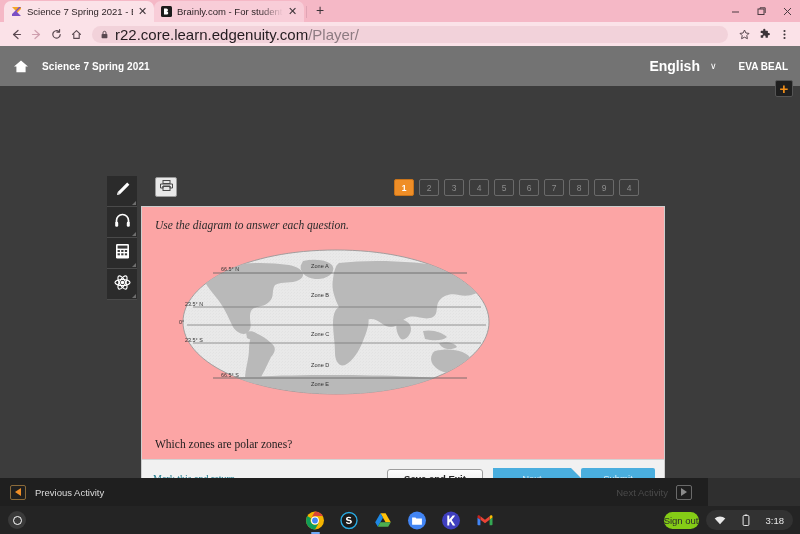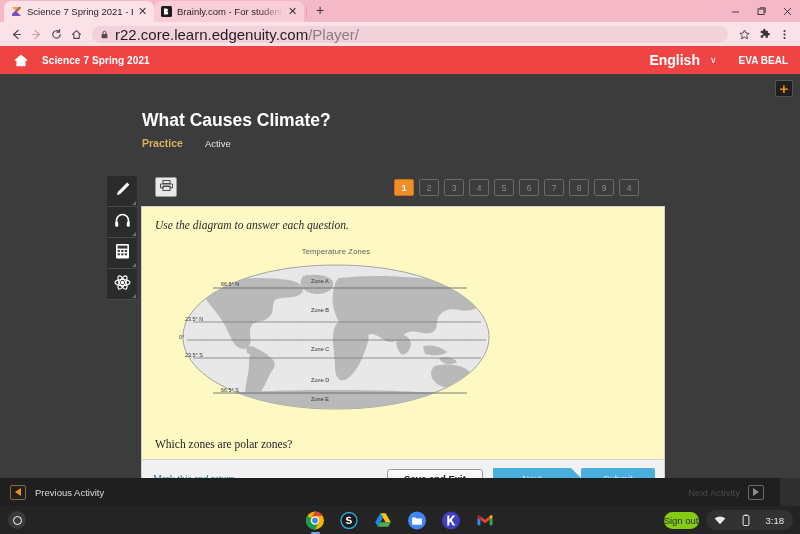--- a/index.html
+++ b/index.html
@@ -29,21 +29,21 @@
   .toolbar { height: 24px; background: #fbe2e8; display: flex; align-items: center; padding: 0 6px; }
   .nav-btn { width: 20px; height: 20px; display: flex; align-items: center; justify-content: center; color: #5a4850; }
   .nav-btn.disabled { color: #c69aa8; }
   .omnibox { flex: 1 1 auto; height: 17px; background: #f2d2da; border-radius: 9px; display: flex; align-items: center; padding: 0 8px; margin: 0 6px; }
   .omnibox-url { font-size: 15px; color: #8d7b82; white-space: nowrap; }
   .omnibox-url b { color: #241c20; font-weight: normal; }
   .tb-right { display: flex; align-items: center; }
 
   
   .page { position: absolute; left: 0; top: 46px; width: 800px; height: 432px; background: #3c3c3c; }
-  .topbar { height: 28px; background: #ef4444; display: flex; align-items: center; }
+  .topbar { height: 40px; background: #737373; display: flex; align-items: center; }
   .home-icon { width: 42px; display: flex; align-items: center; justify-content: center; }
   .course-title { color: #fff; font-size: 10px; font-weight: bold; letter-spacing: .1px; }
   .topbar-right { margin-left: auto; display: flex; align-items: center; padding-right: 12px; }
   .lang { color: #fff; font-size: 14px; font-weight: bold; }
   .chev { color: #fff; font-size: 9px; margin: 0 22px 0 10px; }
   .user { color: #fff; font-size: 10px; font-weight: bold; }
 
   .plus-btn { position: absolute; right: 7px; top: 34px; width: 18px; height: 17px; background: #1f1f1f; border: 1px solid #555; border-radius: 2px; display: flex; align-items: center; justify-content: center; }
   .plus-glyph { color: #f39019; font-size: 15px; font-weight: bold; line-height: 14px; }
 
@@ -56,39 +56,39 @@
   .tools { position: absolute; left: 107px; top: 130px; width: 30px; }
   .tool { width: 30px; height: 31px; background: #2b2b2b; border-bottom: 1px solid #4a4a4a; display: flex; align-items: center; justify-content: center; position: relative; }
   .tool::after { content: ""; position: absolute; right: 1px; bottom: 1px; border-left: 4px solid transparent; border-bottom: 4px solid #6e6e6e; }
 
   .print-btn { position: absolute; left: 155px; top: 131px; width: 22px; height: 20px; background: #e8e8e8; border: 1px solid #9a9a9a; border-radius: 2px; display: flex; align-items: center; justify-content: center; }
 
   .qnums { position: absolute; left: 394px; top: 133px; display: flex; gap: 5px; }
   .qnum { width: 20px; height: 17px; border: 1px solid #6a6a6a; border-radius: 2px; color: #8d8d8d; font-size: 8.5px; display: flex; align-items: center; justify-content: center; background: transparent; }
   .qnum.active { background: #ef8e27; border-color: #c8731a; color: #fff; font-weight: bold; }
 
-  .card { position: absolute; left: 141px; top: 160px; width: 524px; height: 292px; background: #fef9c3; border: 1px solid #cdcdcd; }
+  .card { position: absolute; left: 141px; top: 160px; width: 524px; height: 292px; background: #fca5a5; border: 1px solid #cdcdcd; }
   .card-body { padding: 12px 14px 0 13px; height: 253px; position: relative; }
   .instr { font-family: "Liberation Serif", serif; font-style: italic; font-size: 11.5px; color: #2a2a2a; }
 
   .diagram { margin: 16px 0 0 16px; width: 330px; }
   .diagram-title { text-align: center; font-size: 7.5px; color: #5a5a5a; letter-spacing: .2px; }
   .map-wrap { position: relative; width: 330px; height: 150px; margin-top: 6px; }
   .qtext { position: absolute; left: 13px; bottom: 10px; font-family: "Liberation Serif", serif; font-size: 11.5px; color: #1d1d1d; }
 
   .card-foot { position: absolute; left: 0; bottom: 0; width: 522px; height: 38px; background: #f1f1f1; border-top: 1px solid #d3d3d3; display: flex; align-items: center; }
   .mark-link { margin-left: 11px; font-family: "Liberation Serif", serif; font-size: 10px; color: #1f7a8c; text-decoration: underline; }
   .foot-btns { margin-left: auto; display: flex; align-items: center; gap: 10px; padding-right: 9px; }
   .btn-save { width: 96px; height: 20px; background: linear-gradient(#fdfdfd,#e8e8e8); border: 1px solid #9d9d9d; border-radius: 3px; font-size: 9.5px; font-weight: bold; color: #262626; display: flex; align-items: center; justify-content: center; }
   .btn-next { position: relative; width: 78px; height: 21px; background: #4aaede; display: flex; align-items: center; justify-content: center; color: #cfe9f6; font-size: 9.5px; }
   .btn-next::after { content: ""; position: absolute; right: -10px; top: 0; width: 0; height: 0; border-top: 10.5px solid transparent; border-bottom: 10.5px solid transparent; border-left: 10px solid #4aaede; }
   .btn-submit { width: 74px; height: 21px; background: #4aaede; border-radius: 2px; color: #d6ecf7; font-size: 9.5px; display: flex; align-items: center; justify-content: center; }
 
   
-  .actnav { position: absolute; left: 0; top: 478px; width: 780px; height: 28px; background: #1f1f1f; display: flex; align-items: center; }
+  .actnav { position: absolute; left: 0; top: 478px; width: 708px; height: 28px; background: #1f1f1f; display: flex; align-items: center; }
   .act-box { width: 16px; height: 15px; border: 1px solid #8a6a3a; border-radius: 2px; margin-left: 10px; display: flex; align-items: center; justify-content: center; }
   .act-arrow-l { width: 0; height: 0; border-top: 4px solid transparent; border-bottom: 4px solid transparent; border-right: 6px solid #ef8e27; }
   .act-arrow-r { width: 0; height: 0; border-top: 4px solid transparent; border-bottom: 4px solid transparent; border-left: 6px solid #8c8c8c; }
   .act-label { color: #dcdcdc; font-size: 9.5px; margin-left: 9px; }
   .act-right { margin-left: auto; display: flex; align-items: center; padding-right: 16px; }
   .act-label-dim { color: #4a4a4a; font-size: 9.5px; margin-right: 8px; }
   .act-box-r { width: 16px; height: 15px; border: 1px solid #6a6a6a; border-radius: 2px; display: flex; align-items: center; justify-content: center; }
 
   
   .shelf { position: absolute; left: 0; top: 506px; width: 800px; height: 28px; background: #242424; display: flex; align-items: center; }
@@ -226,27 +226,20 @@
           <span class="lang">English</span>
           <span class="chev">∨</span>
           <span class="user">EVA BEAL</span>
         </div>
       </div>
 
       <div class="plus-btn">
         <span class="plus-glyph">+</span>
       </div>
 
-      <div class="lesson-head">
-        <div class="lesson-title">What Causes Climate?</div>
-        <div class="lesson-sub">
-          <span class="sub-practice">Practice</span>
-          <span class="sub-active">Active</span>
-        </div>
-      </div>
 
       <div class="tools">
         <div class="tool">
           <span>
             <svg width="19" height="19" viewBox="0 0 19 19">
                 <path d="M14.2 2.6 L16.4 4.8 L7.2 14 L4 15 L5 11.8 Z" fill="#ffffff"></path>
                 <path d="M4 15 L5 11.8 L7.2 14 Z" fill="#d8d8d8"></path>
               </svg>
           </span>
         </div>
@@ -310,21 +303,20 @@
         <div class="qnum">8</div>
         <div class="qnum">9</div>
         <div class="qnum">4</div>
       </div>
 
       <div class="card">
         <div class="card-body">
           <div class="instr">Use the diagram to answer each question.</div>
 
           <div class="diagram">
-            <div class="diagram-title">Temperature Zones</div>
             <div class="map-wrap">
               <svg width="330" height="150" viewBox="0 0 330 150">
                 <defs>
                   <clipPath id="globeClip">
                     <path d="M165 3 C255 3 318 36 318 75 C318 114 255 147 165 147 C75 147 12 114 12 75 C12 36 75 3 165 3 Z"></path>
                   </clipPath>
                   <pattern id="grain" width="3" height="3" patternUnits="userSpaceOnUse">
                     <rect width="3" height="3" fill="#e9e9e9"></rect>
                     <rect x="0" y="0" width="1" height="1" fill="#e2e2e2"></rect>
                     <rect x="2" y="1" width="1" height="1" fill="#e4e4e4"></rect>

